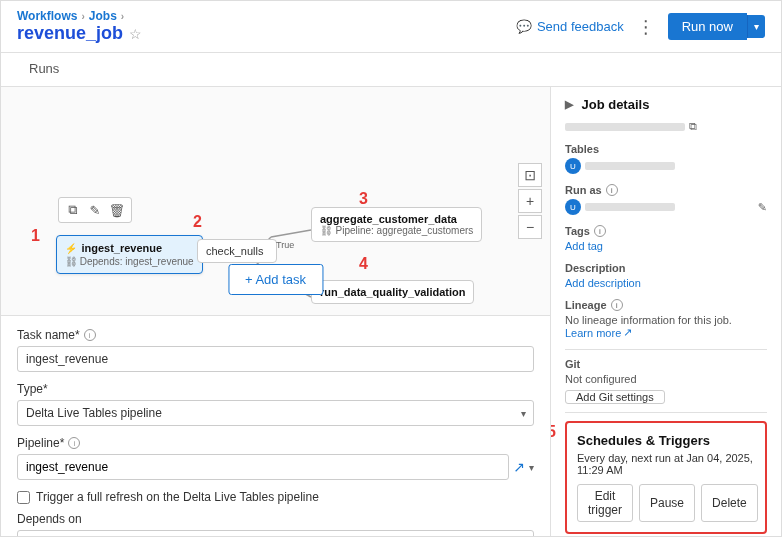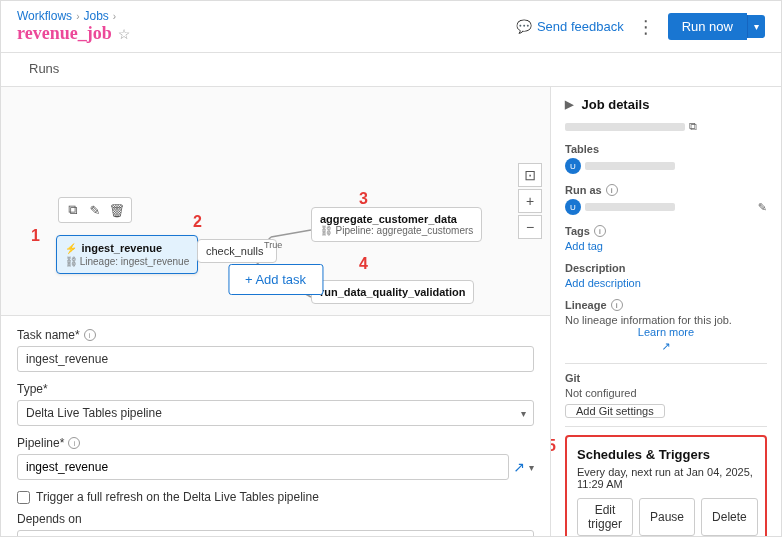--- a/index.html
+++ b/index.html
@@ -2,25 +2,25 @@
 <html><head>
   <meta charset="utf-8">
   <style>
     * { box-sizing: border-box; margin: 0; padding: 0; }
     body { font-family: -apple-system, BlinkMacSystemFont, 'Segoe UI', sans-serif; font-size: 13px; background: #f5f5f5; color: #333; width: 782px; height: 537px; overflow: hidden; }
     
     .app-container { width: 782px; height: 537px; display: flex; flex-direction: column; background: #fff; border: 1px solid #ddd; }
     
     
     .header { display: flex; align-items: center; justify-content: space-between; padding: 8px 16px; border-bottom: 1px solid #e0e0e0; background: #fff; }
-    .breadcrumb { display: flex; align-items: center; gap: 4px; font-size: 12px; color: #666; }
+    .breadcrumb { display: flex; align-items: center; gap: 4px; font-size: 12px; color: #666; font-weight: bold; }
     .breadcrumb-link { color: #1976d2; cursor: pointer; }
     .breadcrumb-sep { color: #999; font-size: 10px; }
     .job-title-row { display: flex; align-items: center; gap: 6px; }
-    .job-title { font-size: 18px; font-weight: 600; color: #ec4899; font-family: Liberation Serif, serif; }
+    .job-title { font-size: 18px; font-weight: 600; color: #1d4ed8; }
     .star-icon { color: #999; font-size: 14px; cursor: pointer; }
     .header-right { display: flex; align-items: center; gap: 8px; }
     .feedback-btn { display: flex; align-items: center; gap: 4px; color: #1976d2; font-size: 13px; cursor: pointer; border: none; background: none; }
     .more-btn { width: 28px; height: 28px; border: none; background: none; cursor: pointer; color: #555; font-size: 18px; display: flex; align-items: center; justify-content: center; }
     .run-now-group { display: flex; align-items: center; }
     .run-now-btn { background: #1976d2; color: #fff; border: none; padding: 6px 14px; font-size: 13px; font-weight: 500; cursor: pointer; border-radius: 3px 0 0 3px; }
     .run-now-dropdown { background: #1976d2; color: #fff; border: none; border-left: 1px solid #1565c0; padding: 6px 6px; cursor: pointer; border-radius: 0 3px 3px 0; font-size: 10px; }
     
     
     .tabs { display: flex; border-bottom: 1px solid #e0e0e0; background: #fff; padding: 0 16px; }
@@ -110,21 +110,21 @@
     
     .user-avatar { width: 16px; height: 16px; background: #1976d2; border-radius: 50%; display: inline-flex; align-items: center; justify-content: center; color: #fff; font-size: 8px; }
     
     .info-icon { display: inline-flex; align-items: center; justify-content: center; width: 12px; height: 12px; border-radius: 50%; border: 1px solid #999; color: #999; font-size: 8px; cursor: pointer; }
 
     .git-section { margin-bottom: 8px; }
     .git-not-configured { font-size: 11px; color: #555; margin-bottom: 4px; }
     .add-git-btn { border: 1px solid #ccc; background: #fff; border-radius: 3px; padding: 0 10px; font-size: 11px; cursor: pointer; color: #333; }
     
     .lineage-text { font-size: 11px; color: #555; }
-    .learn-more { color: #1976d2; font-size: 11px; cursor: pointer; display: flex; align-items: center; gap: 2px; flex-direction: column; }
+    .learn-more { color: #1976d2; font-size: 11px; cursor: pointer; display: flex; align-items: center; gap: 2px; }
   </style>
 </head>
 <body>
 
 <div class="app-container">
 
   <div class="header">
     <div>
       <div class="breadcrumb">
         <span class="breadcrumb-link">Workflows</span>
@@ -176,41 +176,41 @@
           <div class="toolbar-icon">🗑</div>
         </div>
 
         <div class="task-node selected" style="left:55px; top:148px;">
           <div class="task-node-header">
             <span class="task-node-icon">⚡</span>
             <span class="task-node-name">ingest_revenue</span>
           </div>
           <div class="task-node-sub">
             <span>⛓</span>
-            <span>Lineage: ingest_revenue</span>
+            <span>Depends: ingest_revenue</span>
           </div>
         </div>
 
         <div class="task-node-plain" style="left:196px; top:152px;">
           <div class="task-node-name">check_nulls</div>
         </div>
 
         <div class="task-node-aggregate" style="left:310px; top:120px;">
           <div class="node-label">aggregate_customer_data</div>
           <div class="node-sublabel">
             <span>⛓</span>
             <span>Pipeline: aggregate_customers</span>
           </div>
         </div>
 
         <div class="task-node-run" style="left:310px; top:193px;">
           <div class="node-label">run_data_quality_validation</div>
         </div>
 
-        <div class="branch-label" style="left:263px; top:153px;">True</div>
+        <div class="branch-label" style="left:275px; top:153px;">True</div>
         <div class="branch-label" style="left:260px; top:178px;">False</div>
 
         <div class="number-label" style="left:30px; top:140px;">1</div>
         <div class="number-label" style="left:192px; top:126px;">2</div>
         <div class="number-label" style="left:358px; top:103px;">3</div>
         <div class="number-label" style="left:358px; top:168px;">4</div>
 
         <button class="add-task-btn">+ Add task</button>
 
         <div class="canvas-controls">

